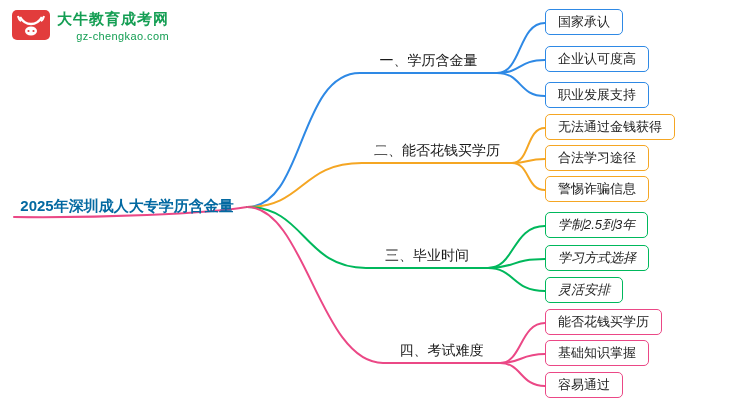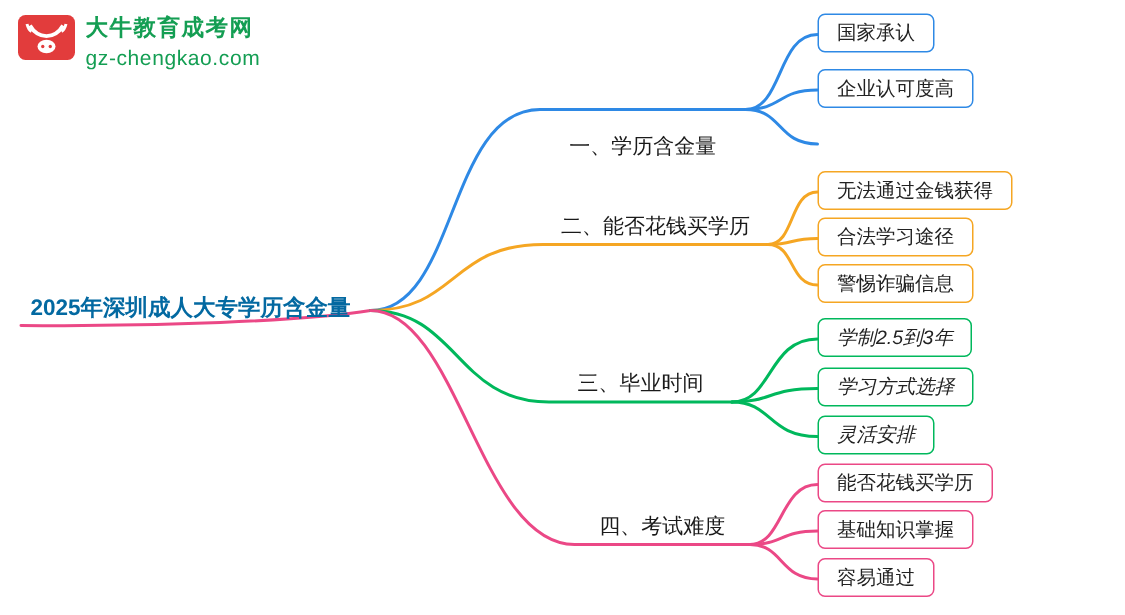--- a/index.html
+++ b/index.html
@@ -6,33 +6,33 @@
   body{
     width:750px;height:410px;background:#ffffff;
     font-family:"Liberation Sans","DejaVu Sans",sans-serif;
     position:relative;overflow:hidden;
   }
   .stage{position:absolute;inset:0;}
   svg.links{position:absolute;top:0;left:0;pointer-events:none;}
   .links path{fill:none;stroke-linecap:round;}
 
   .logo{position:absolute;top:10px;left:12px;display:flex;align-items:flex-start;gap:7px;}
-  .logo-text{display:flex;flex-direction:column;}
+  .logo-text{display:flex;flex-direction:column;align-items:flex-end;}
   .logo-title{font-size:15px;font-weight:700;color:#149E53;letter-spacing:1px;line-height:18px;}
-  .logo-domain{font-size:14px;color:#149E53;margin-top:2px;letter-spacing:.4px;}
+  .logo-domain{font-size:11px;color:#149E53;margin-top:2px;letter-spacing:.4px;}
 
   .root{
     position:absolute;left:6px;top:196px;width:242px;text-align:center;
     font-size:15px;font-weight:700;color:#0369a1;line-height:19px;white-space:nowrap;
   }
   .branch{
     position:absolute;text-align:center;font-size:14px;color:#1a1a1a;
     font-weight:500;line-height:20px;white-space:nowrap;
   }
-  .b1{left:360px;top:50px;width:137px;margin-top:37px;}
+  .b1{left:360px;top:50px;width:137px;}
   .b2{left:362px;top:140px;width:150px;}
   .b3{left:366px;top:245px;width:122px;}
   .b4{left:383px;top:340px;width:117px;}
 
   .leaf{
     position:absolute;left:545px;background:#fff;border:1.5px solid #999;
     border-radius:5px;padding:1px 12px;font-size:13px;line-height:22px;
     color:#222;white-space:nowrap;box-sizing:border-box;
   }
   .c-blue{border-color:#2E89E5;}
@@ -99,20 +99,21 @@
 
   <div class="root">2025年深圳成人大专学历含金量</div>
 
   <div class="branch b1">一、学历含金量</div>
   <div class="branch b2">二、能否花钱买学历</div>
   <div class="branch b4">四、考试难度</div>
   <div class="branch b3">三、毕业时间</div>
 
   <div class="leaf c-blue" style="top:9px">国家承认</div>
   <div class="leaf c-blue" style="top:46px">企业认可度高</div>
+  <div class="leaf c-blue" style="top:82px">职业发展支持</div>
 
   <div class="leaf c-orange" style="top:114px">无法通过金钱获得</div>
   <div class="leaf c-orange" style="top:145px">合法学习途径</div>
   <div class="leaf c-orange" style="top:176px">警惕诈骗信息</div>
 
   <div class="leaf c-green" style="top:212px">学制2.5到3年</div>
   <div class="leaf c-green" style="top:277px">灵活安排</div>
   <div class="leaf c-green" style="top:245px">学习方式选择</div>
 
   <div class="leaf c-pink" style="top:309px">能否花钱买学历</div>

